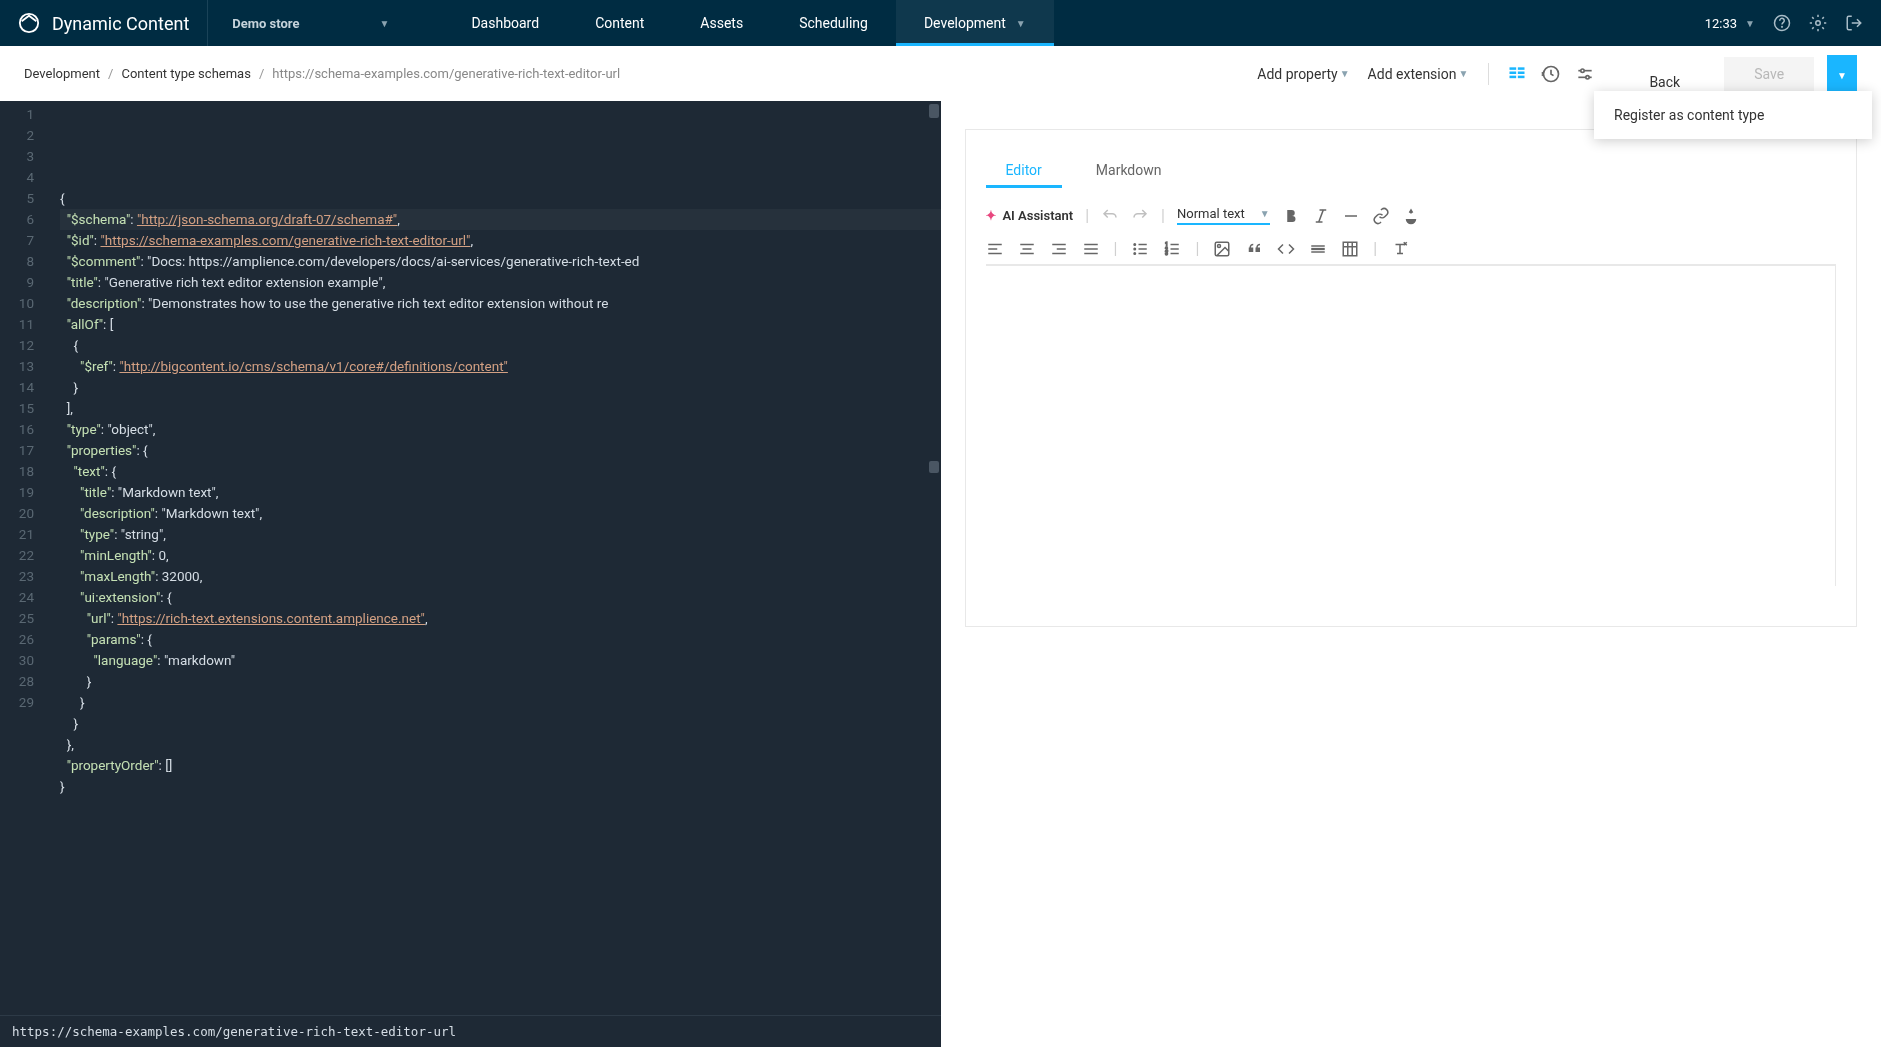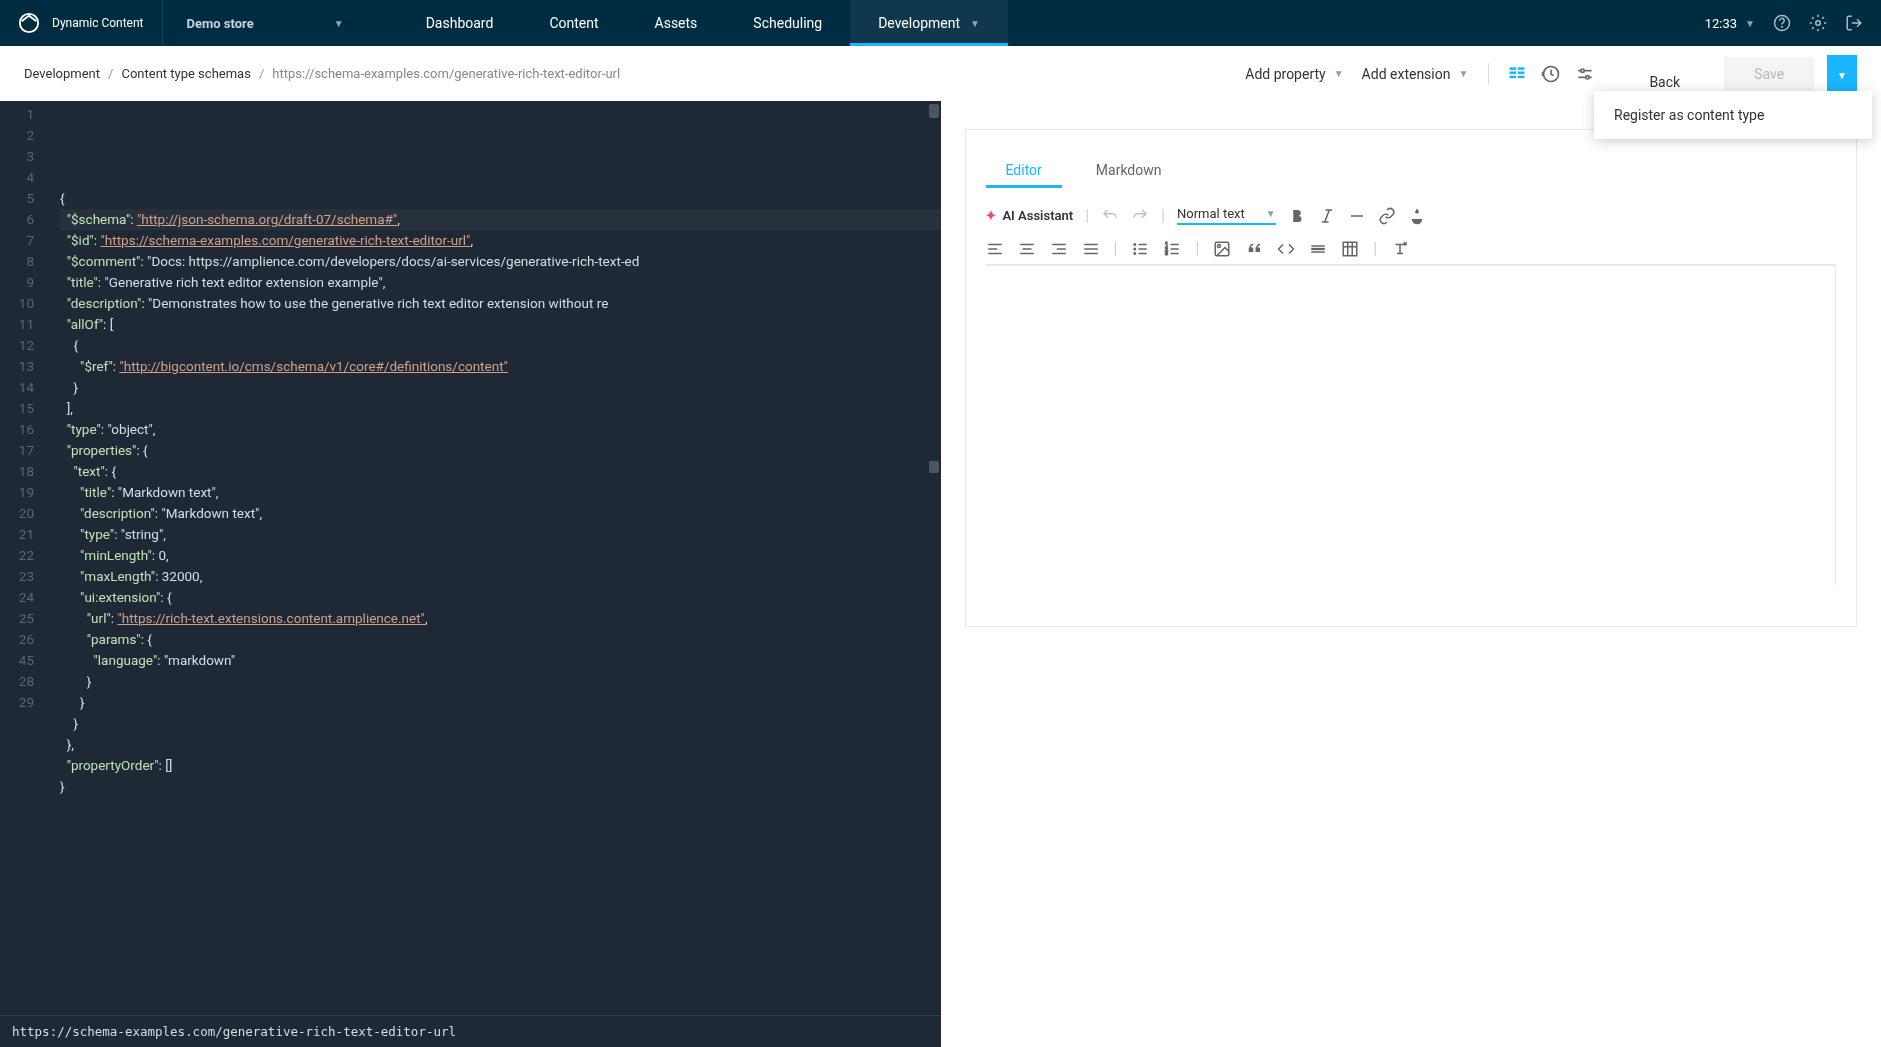--- a/index.html
+++ b/index.html
@@ -1,35 +1,35 @@
 <!DOCTYPE html>
 <html><head>
 <meta charset="utf-8">
 <style>
 * { margin: 0; padding: 0; box-sizing: border-box; font-family: -apple-system, BlinkMacSystemFont, "Segoe UI", Roboto, sans-serif; }
 body { background: #fff; overflow: hidden; }
 .topbar { height: 46px; background: #002c42; display: flex; align-items: center; color: #fff; position: relative; }
 .logo-area { display: flex; align-items: center; padding: 0 18px; gap: 12px; }
 .logo-icon { width: 22px; height: 22px; }
-.app-name { font-size: 12px; font-weight: 400; }
+.app-name { font-size: 18px; font-weight: 400; }
 .store-sel { border-left: 1px solid #1a4358; height: 100%; display: flex; align-items: center; padding: 0 24px; gap: 80px; font-size: 13px; color: #c5d3db; font-weight: bold; }
 .drop-arrow { font-size: 10px; color: #8aa3b0; }
 .topnav { display: flex; height: 100%; margin-left: 30px; }
 .topnav-item { padding: 0 28px; display: flex; align-items: center; font-size: 14px; color: #fff; cursor: pointer; position: relative; gap: 10px; }
 .topnav-item.active { background: rgba(255,255,255,0.06); }
 .topnav-item.active::after { content:''; position:absolute; bottom:0; left:0; right:0; height:3px; background:#1ab6ff; }
 .top-right { margin-left: auto; display: flex; align-items: center; gap: 18px; padding-right: 18px; }
 .time { font-size: 13px; color: #fff; display: flex; align-items: center; gap: 8px; }
 .top-icon { width: 18px; height: 18px; color: #a8bcc7; cursor: pointer; }
 .subbar { height: 55px; background: #fff; border-bottom: 0; display: flex; align-items: center; padding: 0 24px; }
 .breadcrumb { font-size: 13px; color: #343434; display: flex; gap: 8px; align-items: center; }
 .breadcrumb .sep { color: #999; }
 .breadcrumb .dim { color: #888; }
 .sub-right { margin-left: auto; display: flex; align-items: center; gap: 14px; }
-.sub-action { font-size: 14px; color: #333; display: flex; align-items: center; gap: 8px; cursor: pointer; padding: 4px 2px; }
+.sub-action { font-size: 14px; color: #333; display: flex; align-items: center; gap: 2px; cursor: pointer; padding: 4px 2px; }
 .sub-divider { width: 1px; height: 22px; background: #ddd; margin: 0 4px; }
 .icon-btn { width: 20px; height: 20px; color: #666; cursor: pointer; }
 .icon-btn.blue { color: #1ab6ff; }
 .back-btn { padding: 8px 30px; font-size: 14px; color: #333; cursor: pointer; margin-left: 10px; margin-top: 17px; }
 .save-btn { padding: 9px 30px; font-size: 14px; background: #f4f4f4; color: #b8b8b8; cursor: pointer; }
 .save-drop { padding: 9px 10px; background: #1ab6ff; color: #fff; cursor: pointer; position: relative; margin-left: -1px; }
 .save-drop .arrow { font-size: 10px; }
 .context-menu { position: absolute; top: 91px; right: 9px; width: 278px; background: #fff; box-shadow: 0 2px 12px rgba(0,0,0,0.2); z-index: 100; }
 .context-item { padding: 16px 20px; font-size: 14px; color: #333; cursor: pointer; border-bottom: 4px solid #a16207; }
 .context-item:last-child { border-bottom: none; }
@@ -60,21 +60,21 @@
 .rt-tabs { display: flex; gap: 14px; margin-bottom: 14px; }
 .rt-tab { padding: 10px 20px; font-size: 14px; color: #666; cursor: pointer; position: relative; }
 .rt-tab.active { color: #1ab6ff; }
 .rt-tab.active::after { content:''; position:absolute; bottom:0; left:0; right:0; height:3px; background:#1ab6ff; }
 .rt-toolbar { display: flex; align-items: center; gap: 12px; padding: 4px 0 8px; flex-wrap: wrap; }
 .ai-btn { display: flex; align-items: center; gap: 6px; font-size: 13px; color: #333; cursor: pointer; font-weight: 600; }
 .ai-sparkle { color: #e8467e; }
 .tb-sep { color: #d0d0d0; }
 .tb-icon { width: 18px; height: 18px; color: #666; cursor: pointer; }
 .tb-icon.dim { color: #c0c0c0; }
-.format-sel { font-size: 13px; color: #333; display: flex; align-items: center; gap: 21px; cursor: pointer; padding-bottom: 2px; border-bottom: 2px solid #1ab6ff; }
+.format-sel { font-size: 13px; color: #333; display: flex; align-items: center; gap: 15px; cursor: pointer; padding-bottom: 2px; border-bottom: 2px solid #1ab6ff; }
 .rt-toolbar-row2 { display: flex; align-items: center; gap: 14px; padding: 6px 0; border-bottom: 2px solid #e8e8e8; }
 .rt-editor { min-height: 320px; border-right: 1px solid #e8e8e8; margin-top: 0; padding: 10px; }
 svg { display: block; }
 </style>
 </head>
 <body>
 
 <div class="topbar">
   <div class="logo-area">
     <svg class="logo-icon" viewBox="0 0 24 24" fill="none" stroke="#fff" stroke-width="2">
@@ -186,21 +186,21 @@
           <div>17</div>
           <div>18</div>
           <div>19</div>
           <div>20</div>
           <div>21</div>
           <div>22</div>
           <div>23</div>
           <div>24</div>
           <div>25</div>
           <div>26</div>
-          <div>45</div>
+          <div>30</div>
           <div>28</div>
           <div>29</div>
         </div>
       <div class="code" id="code">
         <div class="scroll-mark" style="top:3px;height:14px;"></div>
         <div class="scroll-mark" style="top:360px;height:12px;"></div>
       <div class="code-line">{</div><div class="code-line hl">  <span class="tok-key">"$schema"</span><span class="tok-punc">:</span> <span class="tok-link">"http://json-schema.org/draft-07/schema#"</span>,</div><div class="code-line">  <span class="tok-key">"$id"</span><span class="tok-punc">:</span> <span class="tok-link">"https://schema-examples.com/generative-rich-text-editor-url"</span>,</div><div class="code-line">  <span class="tok-key">"$comment"</span><span class="tok-punc">:</span> "Docs: https://amplience.com/developers/docs/ai-services/generative-rich-text-ed</div><div class="code-line">  <span class="tok-key">"title"</span><span class="tok-punc">:</span> "Generative rich text editor extension example",</div><div class="code-line">  <span class="tok-key">"description"</span><span class="tok-punc">:</span> "Demonstrates how to use the generative rich text editor extension without re</div><div class="code-line">  <span class="tok-key">"allOf"</span><span class="tok-punc">:</span> [</div><div class="code-line">    {</div><div class="code-line">      <span class="tok-key">"$ref"</span><span class="tok-punc">:</span> <span class="tok-link">"http://bigcontent.io/cms/schema/v1/core#/definitions/content"</span></div><div class="code-line">    }</div><div class="code-line">  ],</div><div class="code-line">  <span class="tok-key">"type"</span><span class="tok-punc">:</span> "object",</div><div class="code-line">  <span class="tok-key">"properties"</span><span class="tok-punc">:</span> {</div><div class="code-line">    <span class="tok-key">"text"</span><span class="tok-punc">:</span> {</div><div class="code-line">      <span class="tok-key">"title"</span><span class="tok-punc">:</span> "Markdown text",</div><div class="code-line">      <span class="tok-key">"description"</span><span class="tok-punc">:</span> "Markdown text",</div><div class="code-line">      <span class="tok-key">"type"</span><span class="tok-punc">:</span> "string",</div><div class="code-line">      <span class="tok-key">"minLength"</span><span class="tok-punc">:</span> 0,</div><div class="code-line">      <span class="tok-key">"maxLength"</span><span class="tok-punc">:</span> 32000,</div><div class="code-line">      <span class="tok-key">"ui:extension"</span><span class="tok-punc">:</span> {</div><div class="code-line">        <span class="tok-key">"url"</span><span class="tok-punc">:</span> <span class="tok-link">"https://rich-text.extensions.content.amplience.net"</span>,</div><div class="code-line">        <span class="tok-key">"params"</span><span class="tok-punc">:</span> {</div><div class="code-line">          <span class="tok-key">"language"</span><span class="tok-punc">:</span> "markdown"</div><div class="code-line">        }</div><div class="code-line">      }</div><div class="code-line">    }</div><div class="code-line">  },</div><div class="code-line">  <span class="tok-key">"propertyOrder"</span><span class="tok-punc">:</span> []</div><div class="code-line">}</div></div>
     </div>
     <div class="editor-footer">
       <div class="footer-path">https://schema-examples.com/generative-rich-text-editor-url</div>

